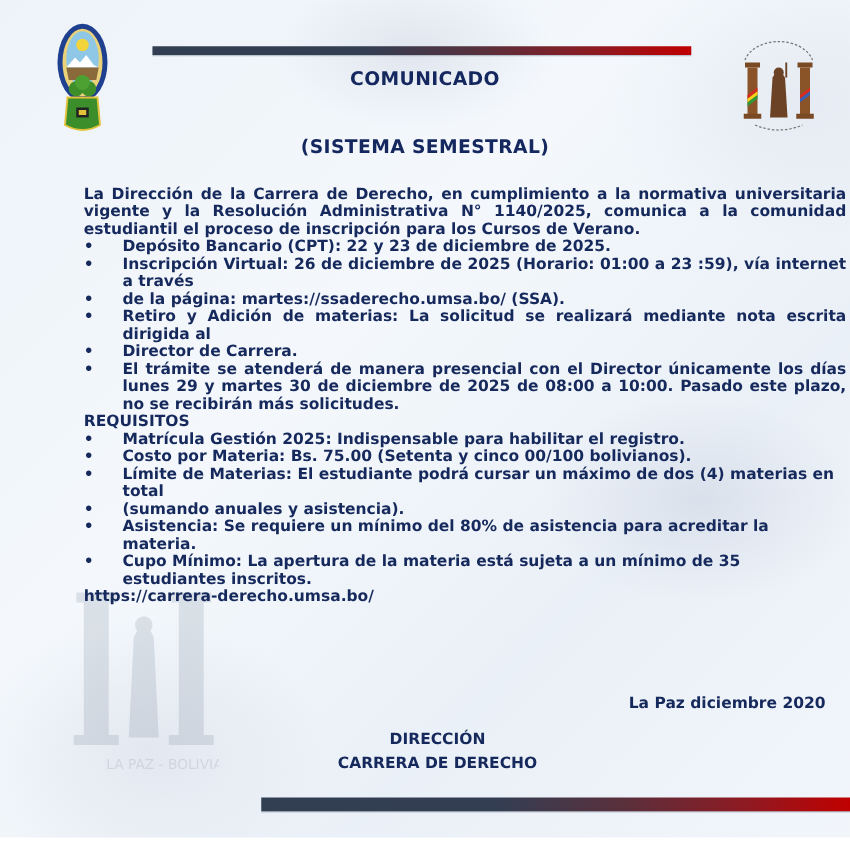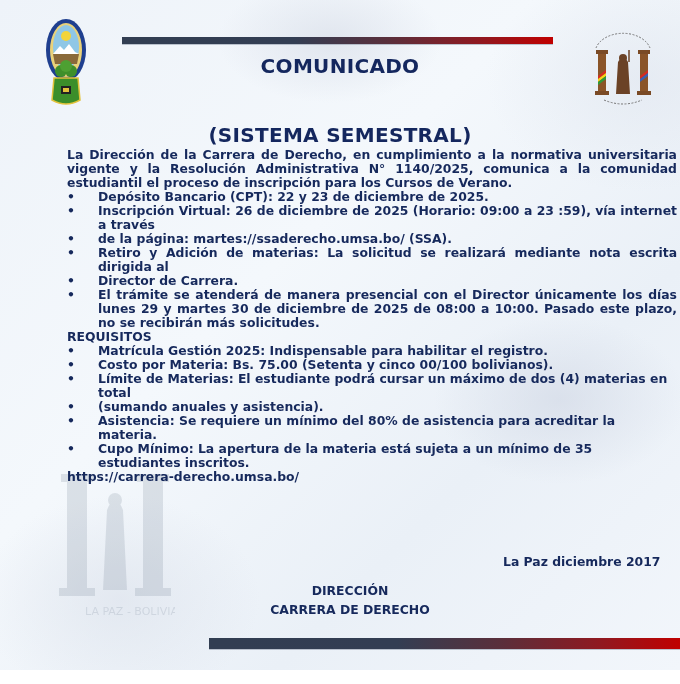--- a/index.html
+++ b/index.html
@@ -15,22 +15,22 @@
   .bar { position:absolute; background:linear-gradient(90deg, #323e52 0%, #333e53 40%, #5a2f3b 62%, #8d1a22 82%, #c00000 100%);
          box-shadow:0 1px 0 rgba(150,160,175,0.6); }
   .bar-top { left:122px; top:37px; width:431px; height:7px; }
   .bar-bottom { left:209px; top:638px; width:471px; height:11px; }
 
   .logo-umsa { position:absolute; left:44px; top:16px; width:44px; height:92px; }
   .logo-fac { position:absolute; left:588px; top:28px; width:70px; height:78px; }
   .watermark { position:absolute; left:55px; top:440px; width:120px; height:180px; opacity:0.16; }
 
   .title { position:absolute; left:100px; width:480px; text-align:center; font-weight:bold;
-           color:#14275e; font-size:20px; letter-spacing:0.3px; }
-  .t1 { top:54px; } .t2 { top:81px; } .t3 { top:123px;text-align:center; }
+           color:#14275e; font-size:15px; letter-spacing:0.3px; }
+  .t1 { top:54px; } .t2 { top:81px; } .t3 { top:108px;text-align:center; }
 
   .body { position:absolute; left:67px; top:148px; width:610px; font-size:12.4px; font-weight:bold;
           line-height:14px; color:#16295c; }
   .para { text-align:justify; text-align-last:left; margin:0; }
   .li { position:relative; padding-left:31px; margin:0; }
   .li .bullet { position:absolute; left:0; top:0; width:10px; }
   .li .txt { display:block; text-align:justify; }
   .li.nojust .txt { text-align:left; }
   .li .txt.just { text-align:justify; text-align-last:left; }
   .head { margin:0; }
@@ -98,21 +98,21 @@
 
   <div class="body">
     <p class="para">La Dirección de la Carrera de Derecho, en cumplimiento a la normativa universitaria vigente y la Resolución Administrativa N° 1140/2025, comunica a la comunidad estudiantil el proceso de inscripción para los Cursos de Verano.</p>
 
     <div class="li">
       <span class="bullet">•</span>
       <span class="txt">Depósito Bancario (CPT): 22 y 23 de diciembre de 2025.</span>
     </div>
     <div class="li">
       <span class="bullet">•</span>
-      <span class="txt just">Inscripción Virtual: 26 de diciembre de 2025 (Horario: 09:00 a 23 :59), vía internet a través</span>
+      <span class="txt just">Inscripción Virtual: 26 de diciembre de 2025 (Horario: 01:00 a 23 :59), vía internet a través</span>
     </div>
     <div class="li">
       <span class="bullet">•</span>
       <span class="txt">de la página: martes://ssaderecho.umsa.bo/ (SSA).</span>
     </div>
     <div class="li">
       <span class="bullet">•</span>
       <span class="txt">Retiro y Adición de materias: La solicitud se realizará mediante nota escrita dirigida al</span>
     </div>
     <div class="li">
@@ -147,18 +147,18 @@
       <span class="txt">Asistencia: Se requiere un mínimo del 80% de asistencia para acreditar la materia.</span>
     </div>
     <div class="li nojust" style="width:560px;">
       <span class="bullet">•</span>
       <span class="txt">Cupo Mínimo: La apertura de la materia está sujeta a un mínimo de 35 estudiantes inscritos.</span>
     </div>
 
     <p class="plain">https://carrera-derecho.umsa.bo/</p>
   </div>
 
-  <div class="date">La Paz diciembre 2017</div>
+  <div class="date">La Paz diciembre 2020</div>
   <div class="sign s1">DIRECCIÓN</div>
   <div class="sign s2">CARRERA DE DERECHO</div>
 
   <div class="bar bar-bottom"></div>
 </div>
 
 </body></html>

